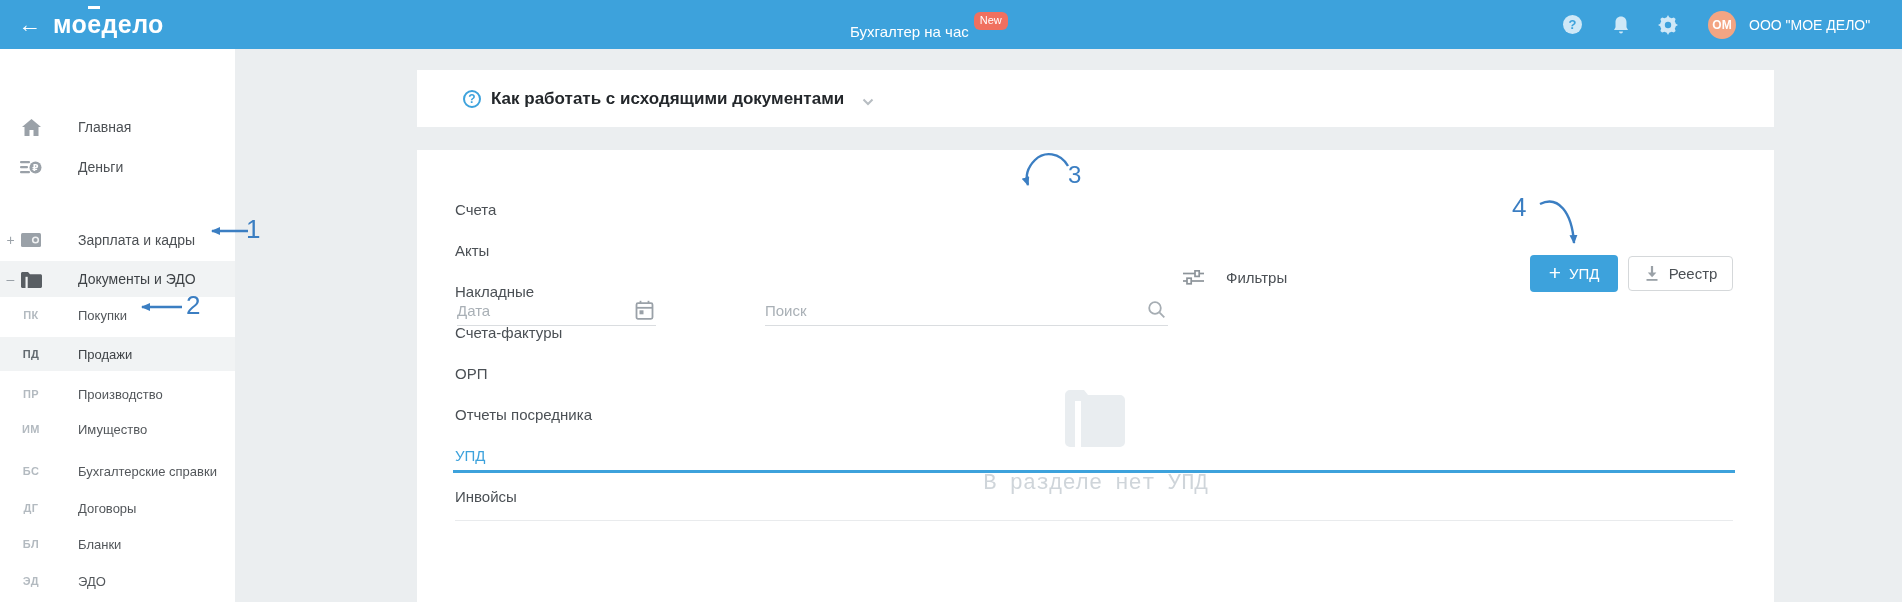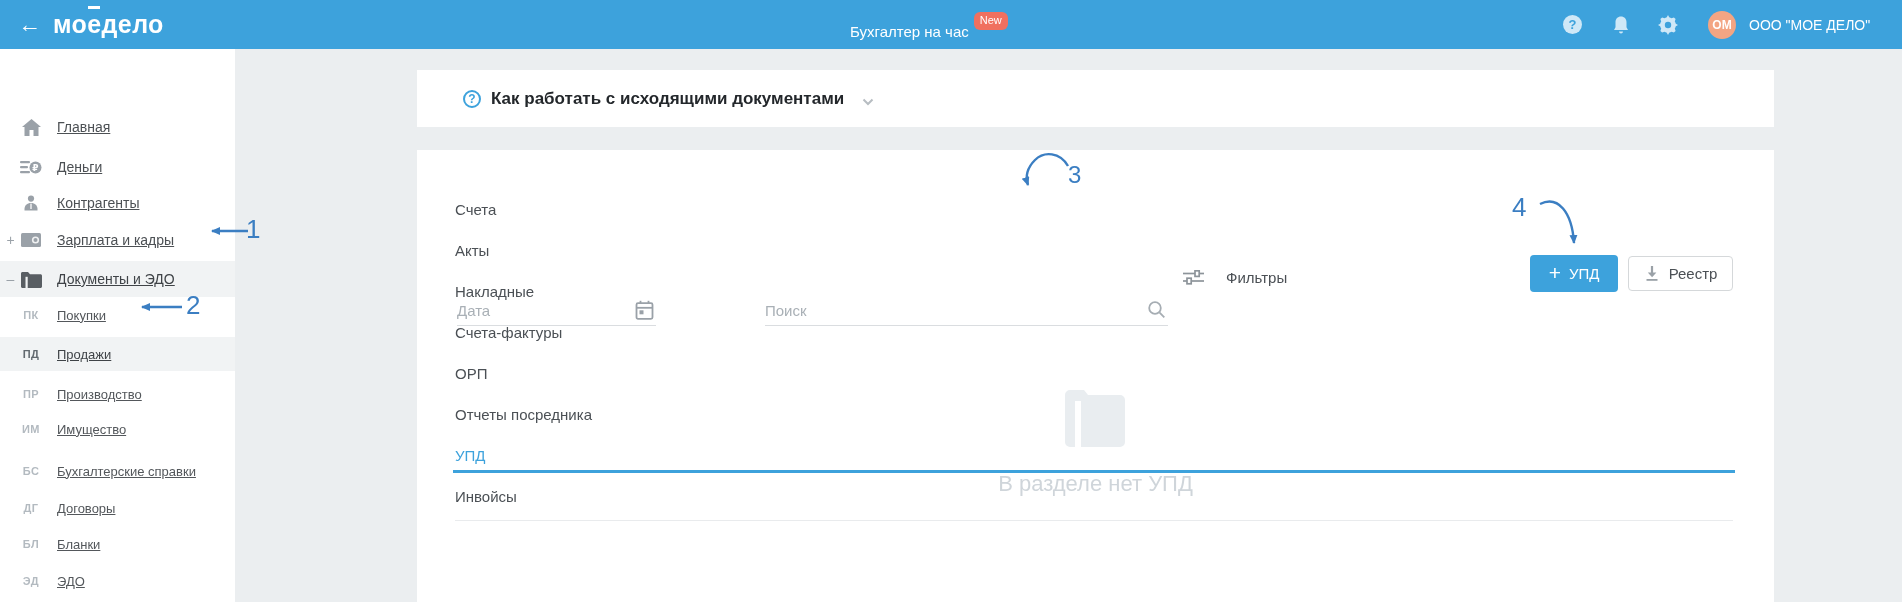--- a/index.html
+++ b/index.html
@@ -23,21 +23,21 @@
   .company{color:#fff;font-size:14px;white-space:nowrap;cursor:pointer;}
 
   
   .sidebar{position:absolute;left:0;top:49px;width:235px;bottom:0;background:#fff;}
   .sb-row{position:absolute;left:0;right:0;height:36px;display:flex;align-items:center;cursor:pointer;}
   .sb-row.active{background:#f1f3f4;}
   .sb-expand{position:absolute;left:5px;width:11px;text-align:center;font-size:14px;color:#9aa1a8;}
   .sb-icon{position:absolute;left:18px;width:26px;display:flex;justify-content:center;align-items:center;}
   .sb-badge{position:absolute;left:18px;width:26px;text-align:center;font-size:11px;font-weight:bold;color:#b3bac0;letter-spacing:.5px;}
   .sb-row.active .sb-badge{color:#62696f;}
-  .sb-label{margin-left:57px;font-size:14px;color:#4c5054;white-space:nowrap;text-decoration:underline;}
+  .sb-label{margin-left:78px;font-size:14px;color:#4c5054;white-space:nowrap;}
   .sb-sub .sb-label{font-size:13px;color:#53575b;}
   .sb-row.active .sb-label{color:#3f4347;}
 
   
   .help-bar{position:absolute;left:417px;top:70px;width:1357px;height:57px;background:#fff;display:flex;align-items:center;padding-left:46px;}
   .q-circle{width:18px;height:18px;border-radius:50%;border:2px solid #3da2dc;color:#3da2dc;font-size:12px;font-weight:bold;display:flex;align-items:center;justify-content:center;margin-right:10px;cursor:pointer;}
   .help-title{font-size:17px;font-weight:bold;color:#23272b;}
   .help-chevron{margin-left:18px;margin-top:4px;cursor:pointer;}
 
   .main-panel{position:absolute;left:417px;top:150px;width:1357px;height:452px;background:#fff;}
@@ -53,21 +53,21 @@
   .search-field{left:348px;width:403px;}
   .field-icon{position:absolute;right:2px;top:4px;cursor:pointer;}
   .sliders-btn{position:absolute;left:766px;top:120px;cursor:pointer;}
   .filters-label{position:absolute;left:809px;top:119px;font-size:15px;color:#4b5055;cursor:pointer;}
 
   .btn-upd{position:absolute;left:1113px;top:105px;width:88px;height:37px;background:#3da2dc;border:none;border-radius:4px;color:#fff;font-size:15px;display:flex;align-items:center;justify-content:center;gap:8px;cursor:pointer;}
   .btn-upd .plus{font-size:21px;font-weight:300;line-height:18px;transform:translateY(-1px);}
   .btn-reestr{position:absolute;left:1211px;top:106px;width:105px;height:35px;background:#fff;border:1px solid #d5d8da;border-radius:4px;color:#4b5055;font-size:15px;display:flex;align-items:center;justify-content:center;gap:9px;cursor:pointer;}
 
   .empty-folder{position:absolute;left:648px;top:240px;}
-  .empty-text{position:absolute;left:0;right:0;top:321px;text-align:center;font-size:22px;color:#cfd5da;}
+  .empty-text{position:absolute;left:0;right:0;top:321px;text-align:center;font-size:22px;color:#cfd5da;font-family:Liberation Mono, monospace;}
 
   
   .ann{position:absolute;pointer-events:none;}
   .ann-digit{position:absolute;color:#3b7ec2;pointer-events:none;}
 </style>
 </head>
 <body>
 
 <div class="screen">
 
@@ -122,32 +122,20 @@
             <g fill="#9aa1a8">
               <rect x="0" y="4" width="10" height="2.2" rx="1"></rect>
               <rect x="0" y="9" width="8" height="2.2" rx="1"></rect>
               <rect x="0" y="14" width="10" height="2.2" rx="1"></rect>
               <circle cx="15.5" cy="10.5" r="6"></circle>
               <text x="15.5" y="13.7" font-size="9" fill="#fff" text-anchor="middle" font-weight="bold">₽</text>
             </g>
           </svg>
         </span>
       <span class="sb-label">Деньги</span>
-    </div>
-    <div class="sb-row" style="top:136px">
-      <span class="sb-icon">
-          <svg width="18" height="18" viewBox="0 0 18 18">
-            <g fill="#9aa1a8">
-              <circle cx="9" cy="4.6" r="3.1"></circle>
-              <path d="M9 9c-4 0-6.5 2.6-6.5 6v1.5h13V15C15.5 11.6 13 9 9 9z"></path>
-              <rect x="8.1" y="9.6" width="1.8" height="5.4" fill="#fff" opacity=".7"></rect>
-            </g>
-          </svg>
-        </span>
-      <span class="sb-label">Контрагенты</span>
     </div>
     <div class="sb-row" style="top:173px">
       <span class="sb-expand">+</span>
       <span class="sb-icon">
           <svg width="20" height="16" viewBox="0 0 20 16">
             <g fill="#9aa1a8">
               <rect x="0" y="1" width="20" height="14" rx="1.5"></rect>
               <circle cx="14.5" cy="8" r="3.6" fill="#fff" opacity=".85"></circle>
               <circle cx="14.5" cy="8" r="2"></circle>
             </g>

